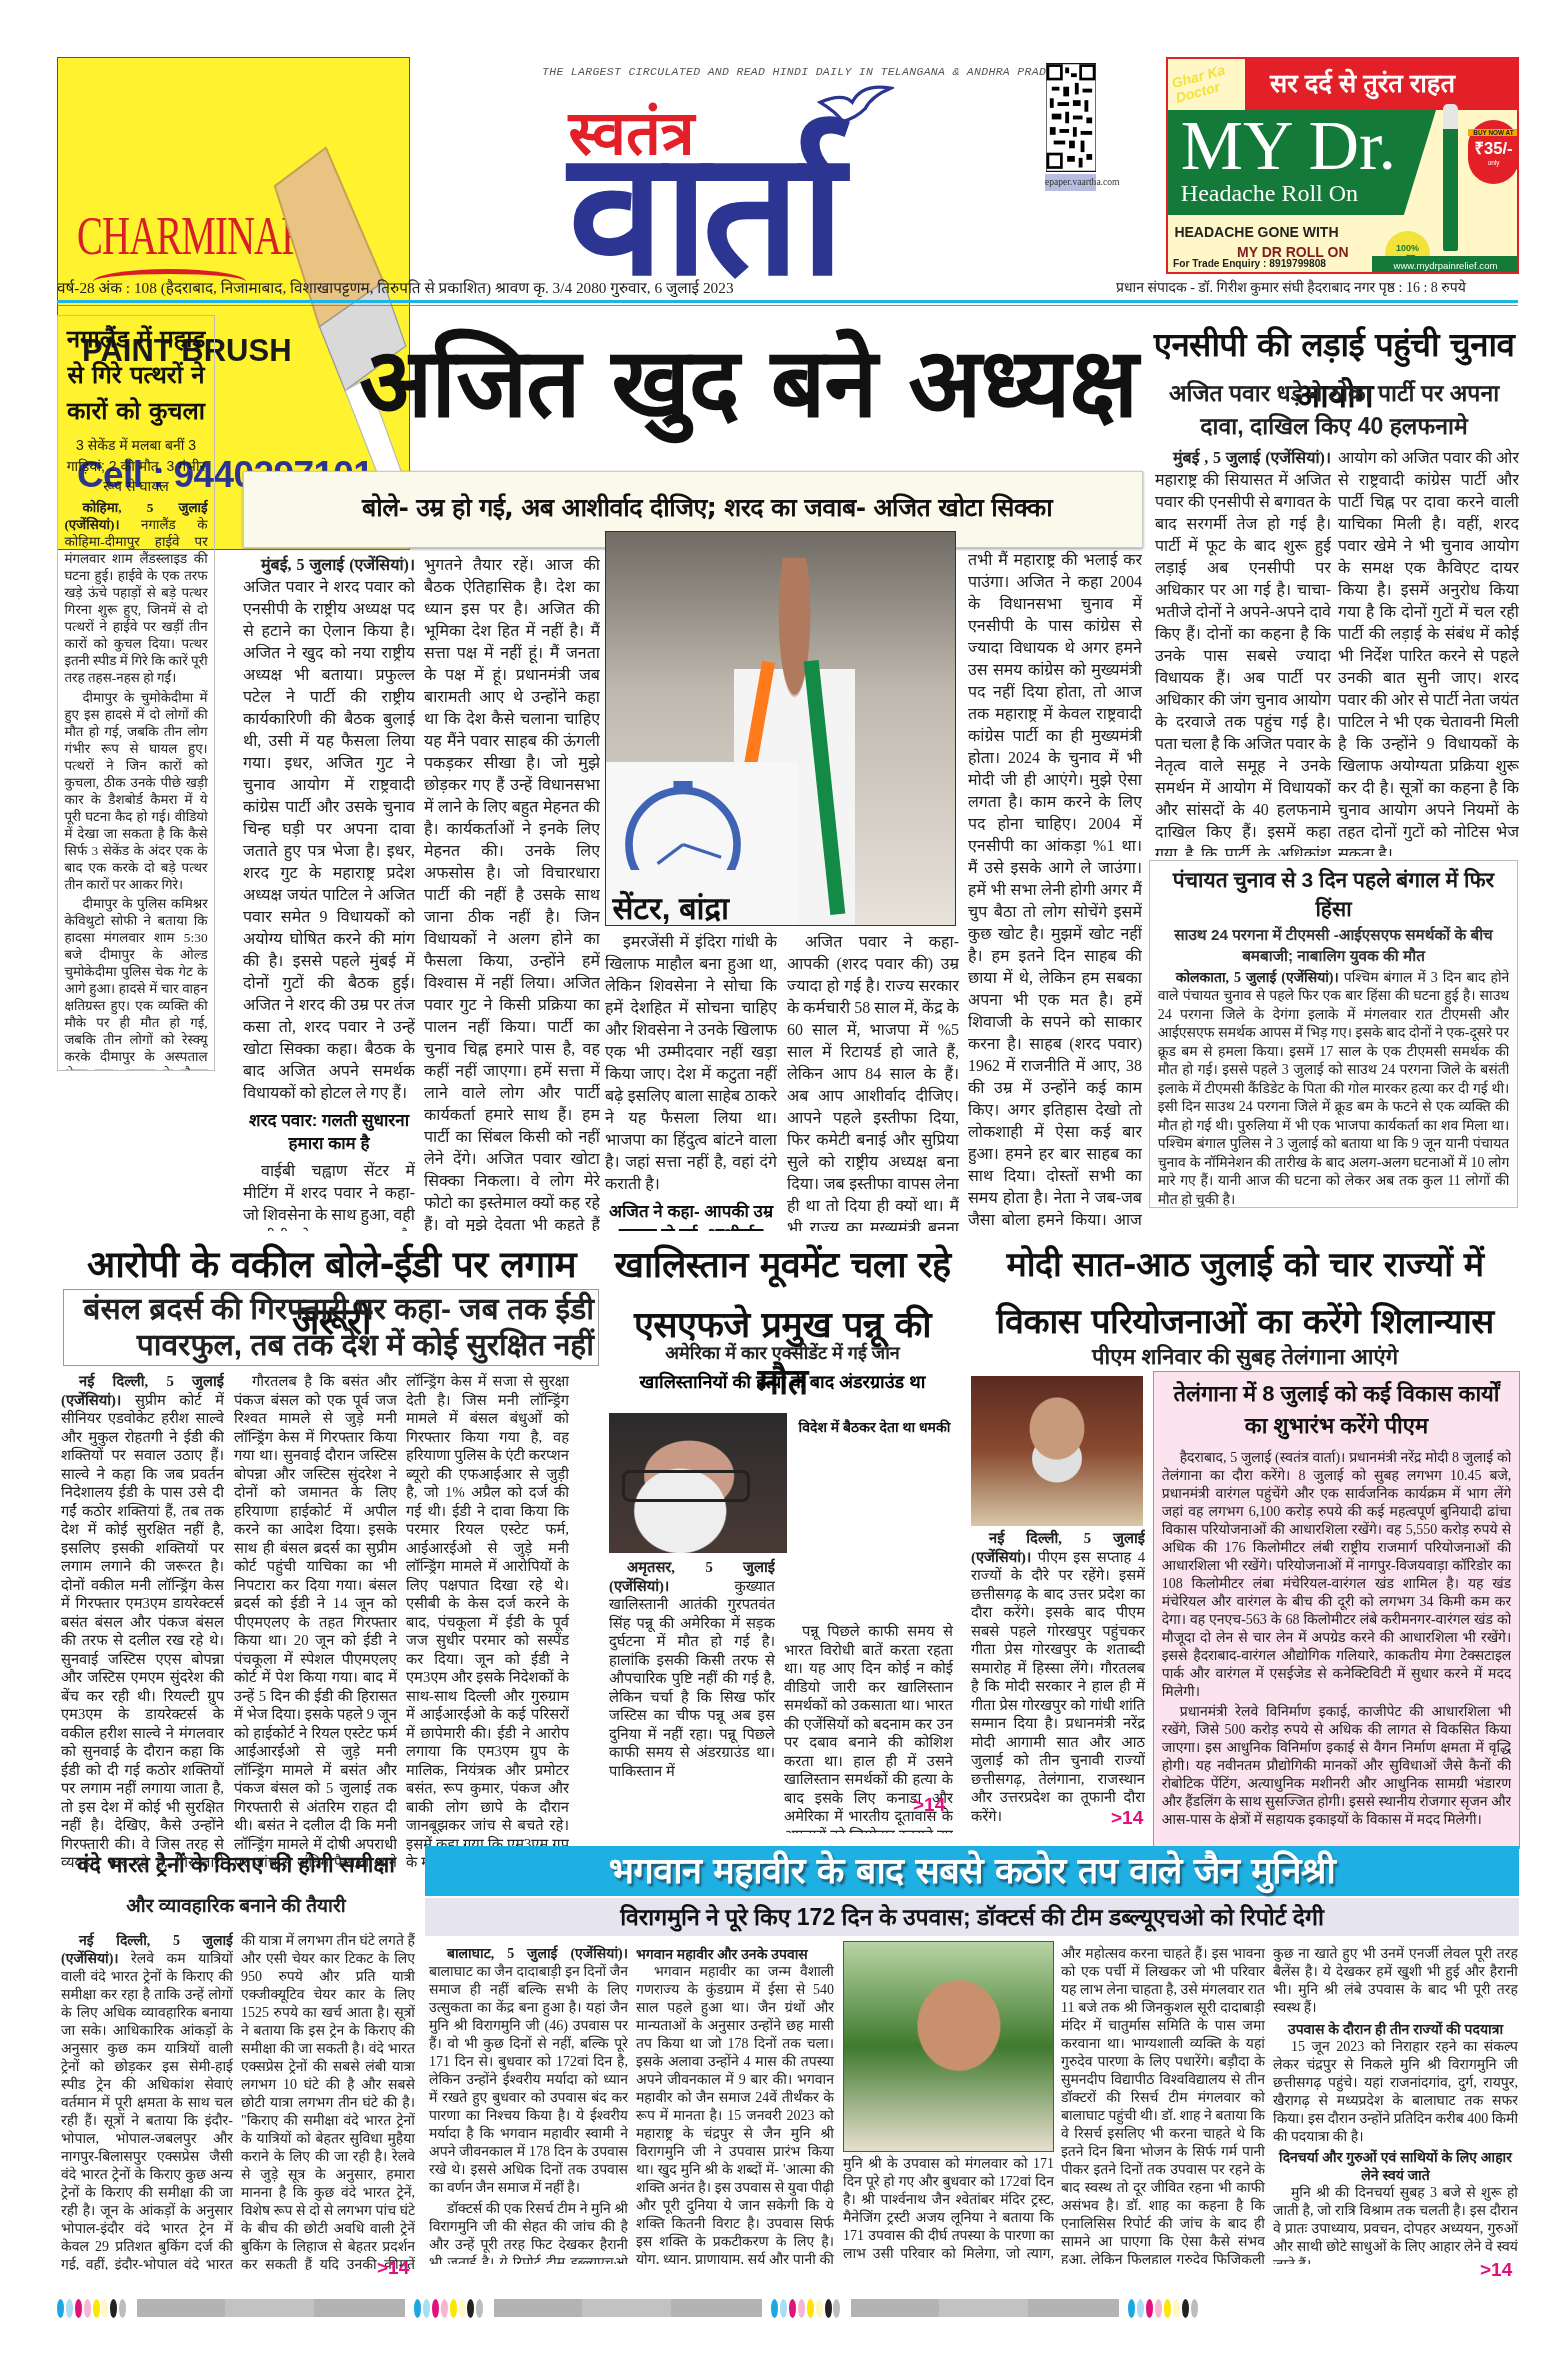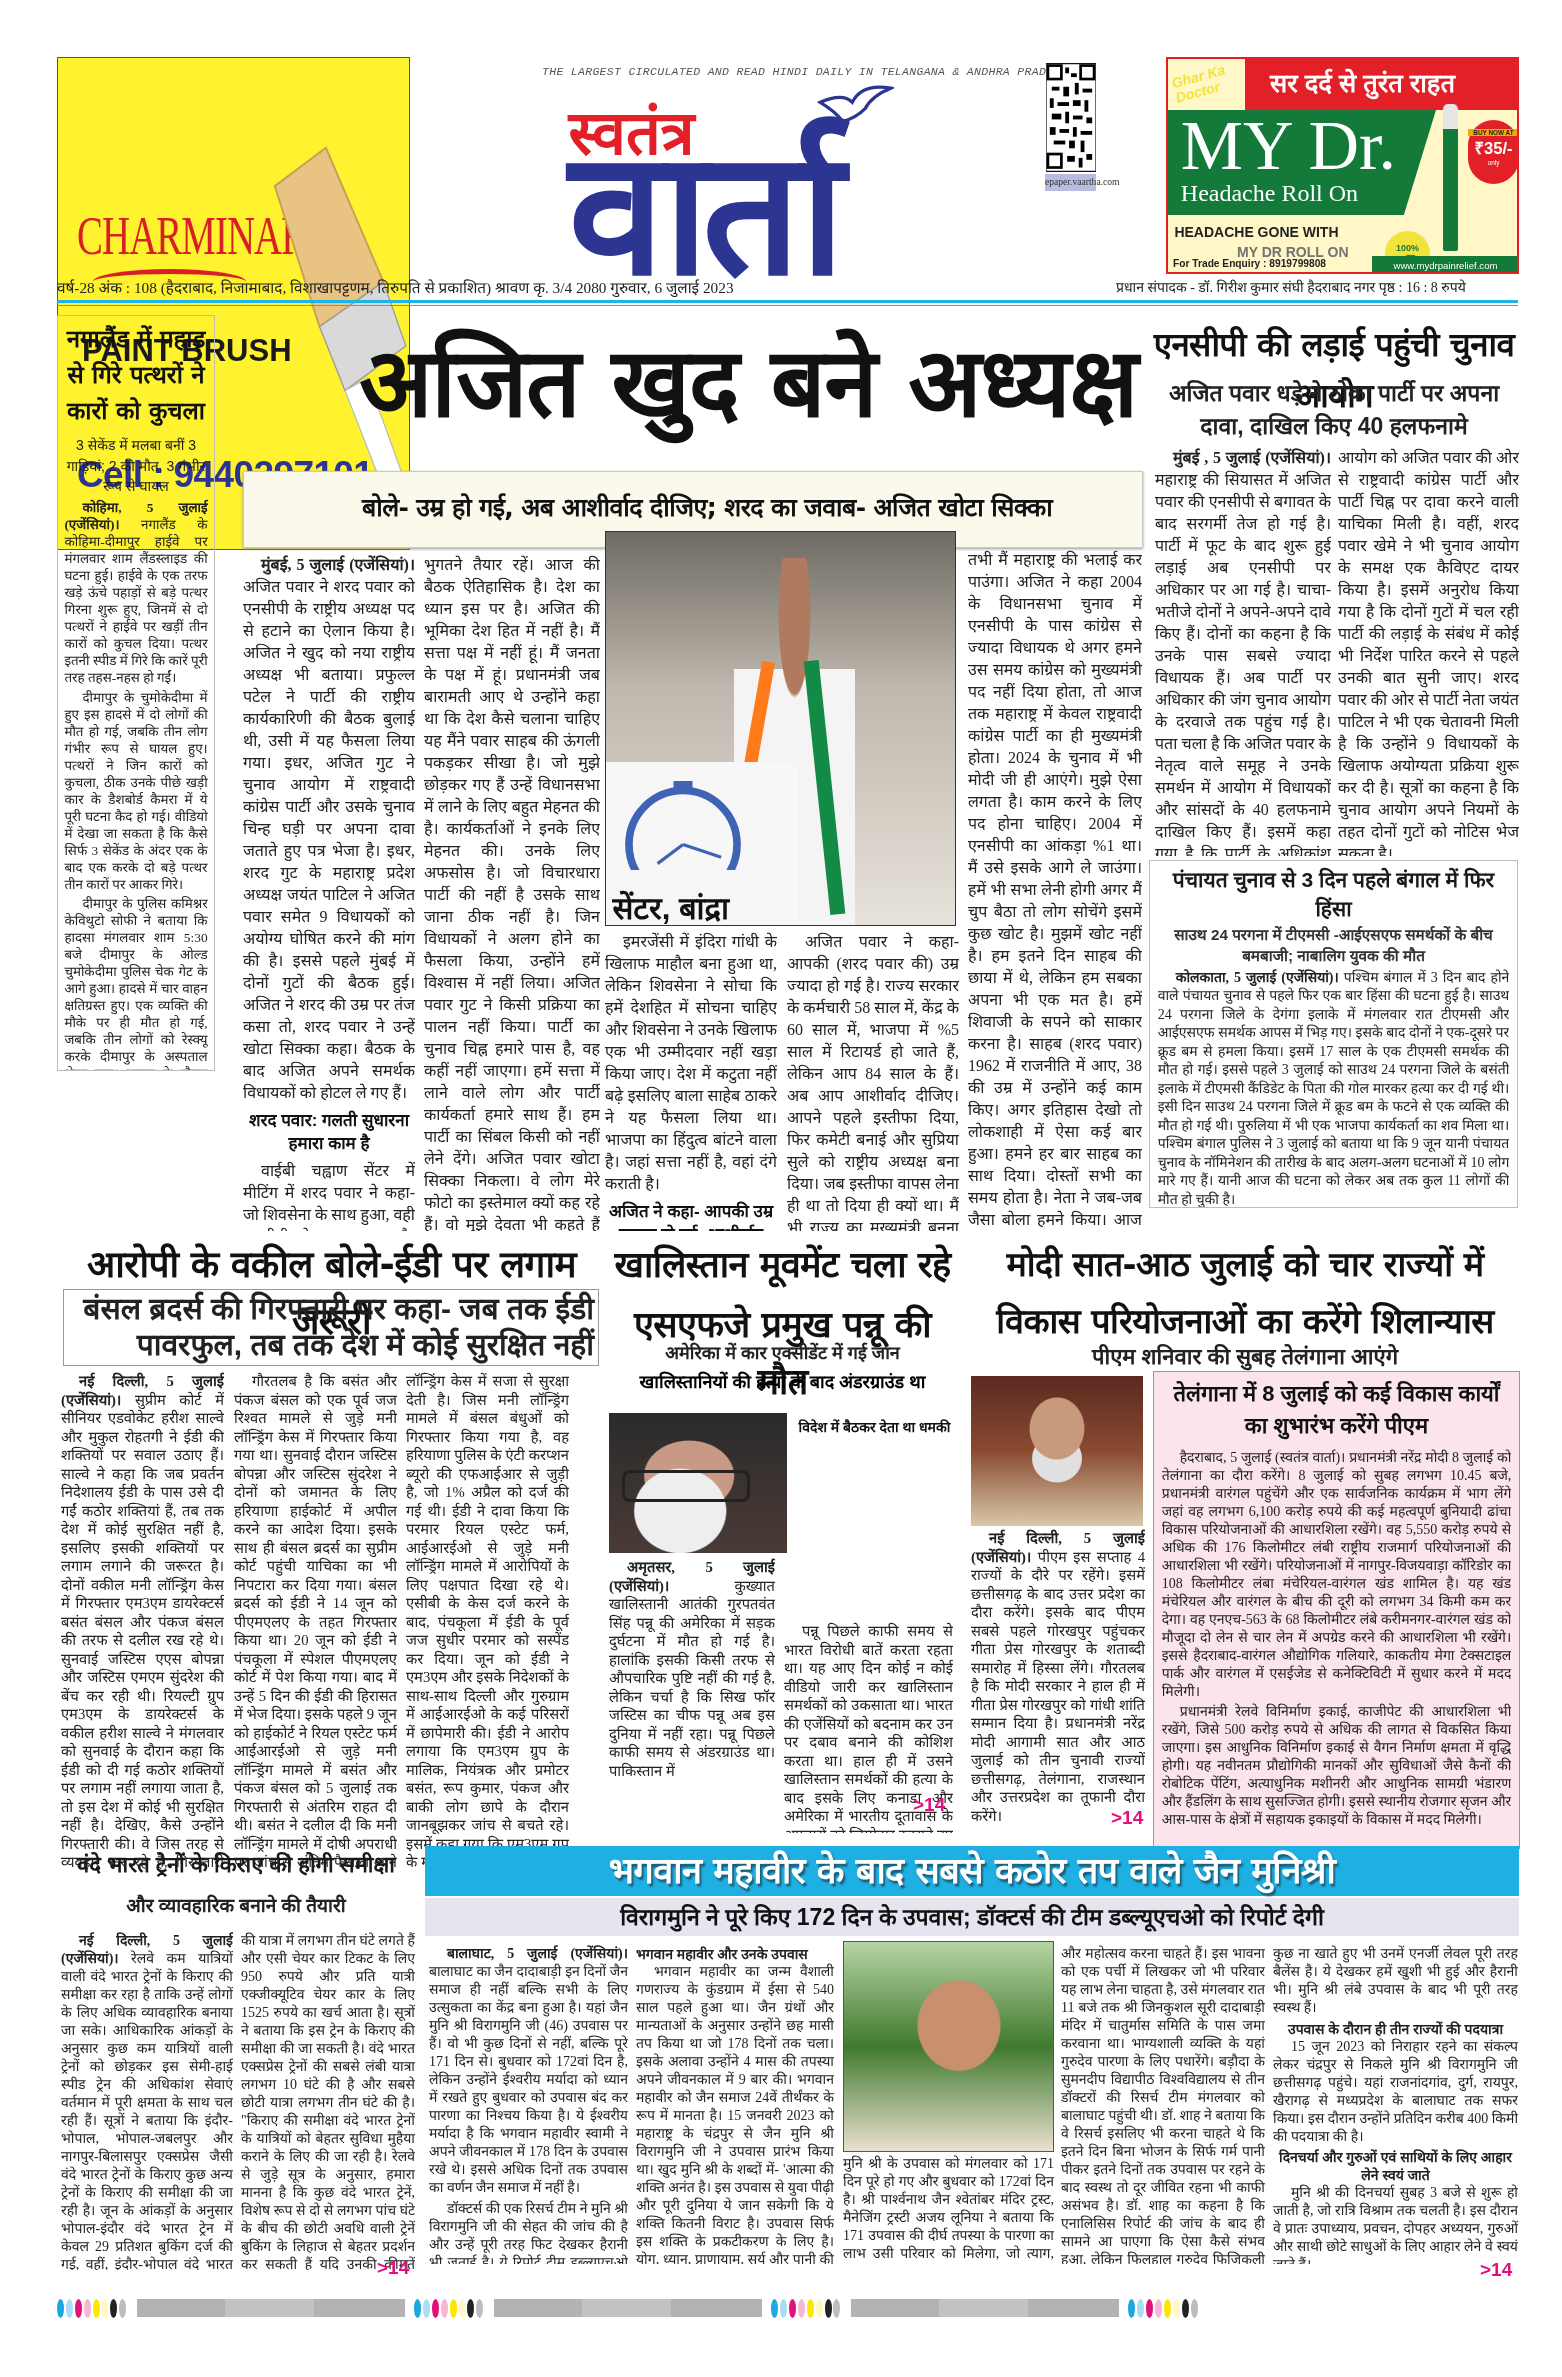--- a/index.html
+++ b/index.html
@@ -86,21 +86,21 @@
 <div class="abs serif" style="left:1045px;top:174px;width:51px;height:16.6px;background:#b7bde0;font-size:9.6px;line-height:16.6px;text-align:center;color:#333;">epaper.vaartha.com</div>
 
 <div class="abs" style="left:1166px;top:57px;width:353px;height:217px;border:2.6px solid #e32028;background:#fff7c8;overflow:hidden;">
   <div class="abs" style="left:77px;top:0;width:281px;height:51px;background:#e32028;"></div>
   <div class="abs sans bold" style="left:102px;top:6.4px;font-size:25.5px;color:#fff;">सर दर्द से तुरंत राहत</div>
   <div class="abs sans bold" style="left:5.1px;top:7.7px;width:70px;font-size:14px;line-height:15.3px;color:#f2e33a;font-style:italic;transform:rotate(-15deg);">Ghar Ka Doctor</div>
   <div class="abs" style="left:0;top:51px;width:268px;height:105px;background:#137a3a;clip-path:polygon(0 0,100% 0,88% 100%,0 100%);"></div>
   <div class="abs serif" style="left:12.8px;top:48px;font-size:70px;color:#fff;line-height:77px;">MY Dr.</div>
   <div class="abs serif" style="left:12.8px;top:121px;font-size:24px;color:#fff;">Headache Roll On</div>
   <div class="abs sans bold" style="left:6.4px;top:165px;font-size:14px;color:#222;">HEADACHE GONE WITH</div>
-  <div class="abs sans bold" style="left:57px;top:185px;font-size:14px;color:#737373;padding-left:12px;">MY DR ROLL ON</div>
+  <div class="abs sans bold" style="left:57px;top:185px;font-size:14px;color:#7f1d1d;padding-left:12px;">MY DR ROLL ON</div>
   <div class="abs sans bold" style="left:217px;top:172px;width:45px;height:45px;border-radius:50%;background:#f2e33a;font-size:9px;color:#137a3a;text-align:center;padding-top:11.5px;">100% आयुर्वेदिक</div>
   <div class="abs" style="left:300px;top:61px;width:51px;height:64px;border-radius:25.5px;background:#e32028;color:#fff;text-align:center;">
     <div class="sans bold" style="font-size:6.4px;background:#f2a900;color:#222;margin-top:9px;">BUY NOW AT</div>
     <div class="sans bold" style="font-size:16.6px;">₹35/-</div>
     <div class="sans" style="font-size:6.4px;">only</div>
   </div>
   <div class="abs" style="left:275px;top:45px;width:15.3px;height:147px;background:#137a3a;border-radius:5.1px 5.1px 2.6px 2.6px;border-top:25.5px solid #e6e6e6;"></div>
   <div class="abs sans bold" style="left:5.1px;top:199px;font-size:10.2px;color:#222;">For Trade Enquiry : 8919799808</div>
   <div class="abs sans" style="left:204px;top:197px;width:147px;height:19px;background:#137a3a;color:#fff;font-size:9.6px;line-height:19px;text-align:center;">www.mydrpainrelief.com</div>
 </div>

